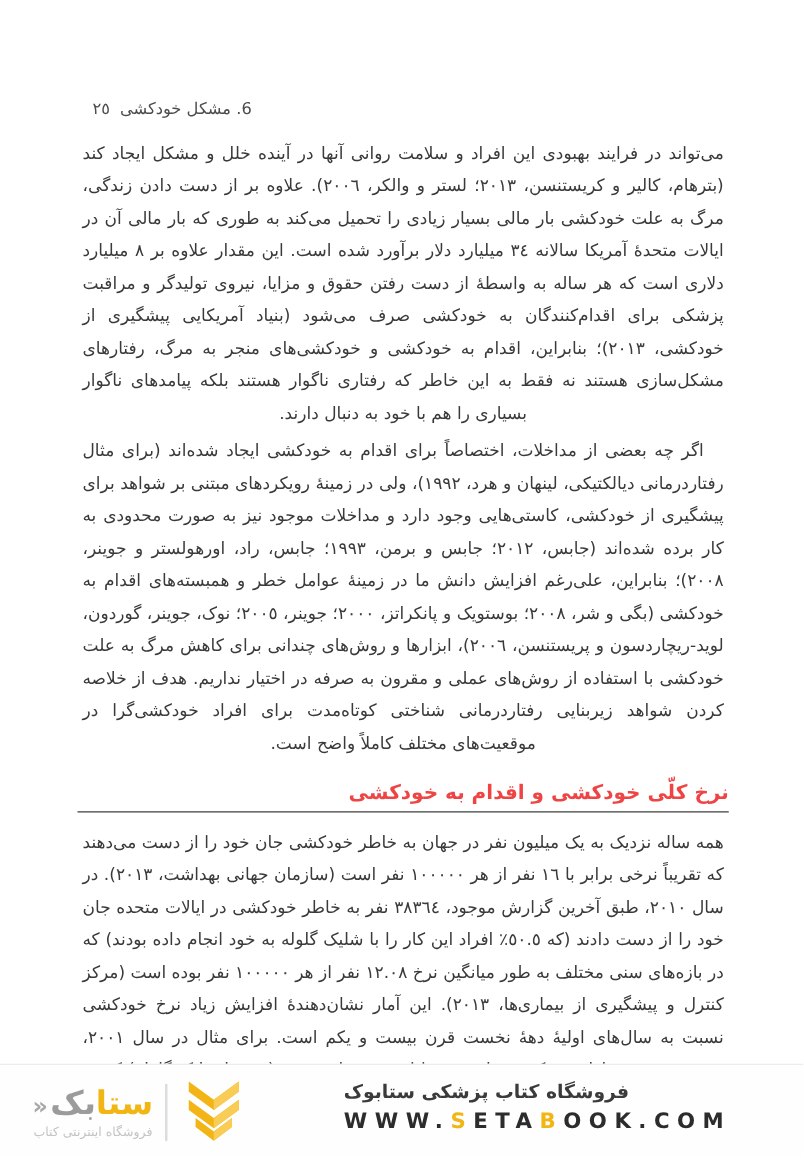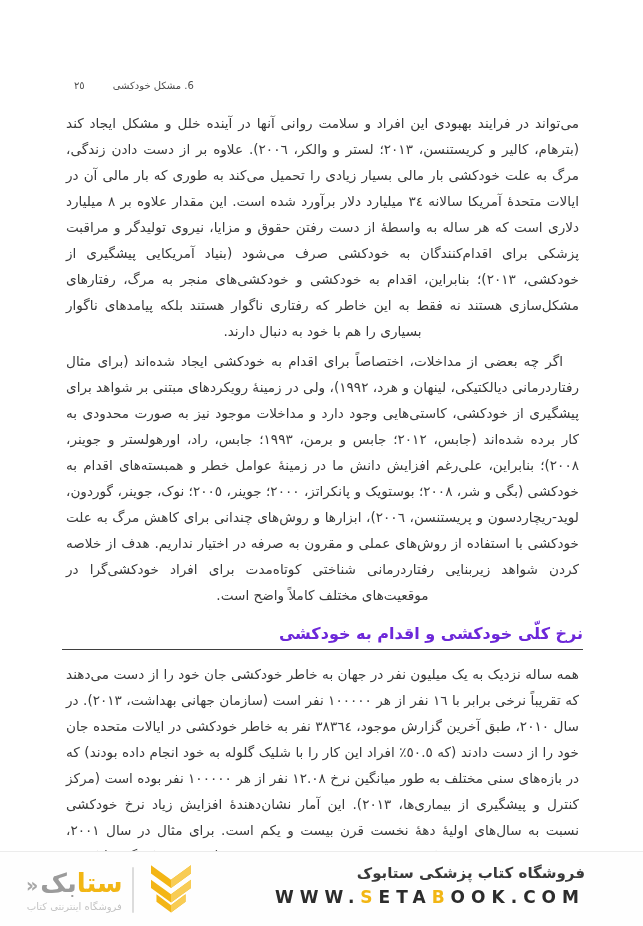--- a/index.html
+++ b/index.html
@@ -12,22 +12,22 @@
     font-family: "DejaVu Sans", sans-serif;
   }
 
   
   .running-head {
     position: absolute;
     top: 80px;
     left: 74px;
     display: flex;
     align-items: flex-end;
-    gap: 28px;
-    font-size: 10px;
+    gap: 8px;
+    font-size: 13px;
     color: #4c4c4c;
     direction: ltr;
   }
   .running-head .title { direction: rtl; }
 
   
   .body-text {
     position: absolute;
     top: 106px;
     right: 60px;
@@ -41,21 +41,21 @@
     margin: 4px;
     text-align: justify;
     text-align-last: center;
   }
   .body-text p.indented { text-indent: 16px; }
 
   .section-heading {
     margin: 15px 0 4px 0;
     font-size: 16px;
     font-weight: bold;
-    color: #6d28d9;
+    color: #ef4444;
     text-align: right;
     line-height: 22px;
   }
   .heading-rule {
     border: 0;
     border-top: 1.6px solid #3f3f3f;
     margin: 0 0 11px 0;
   }
 
   
@@ -64,21 +64,21 @@
     left: 0; right: 0;
     top: 851px;
     height: 75px;
     background: #fefefe;
     border-top: 1px solid #ececec;
   }
   .store-block {
     position: absolute;
     top: 12px;
     right: 58px;
-    text-align: right;
+    text-align: left;
     direction: rtl;
   }
   .store-name {
     font-size: 15px;
     font-weight: bold;
     color: #3b3b3b;
     margin-bottom: 5px;
   }
   .website {
     direction: ltr;

